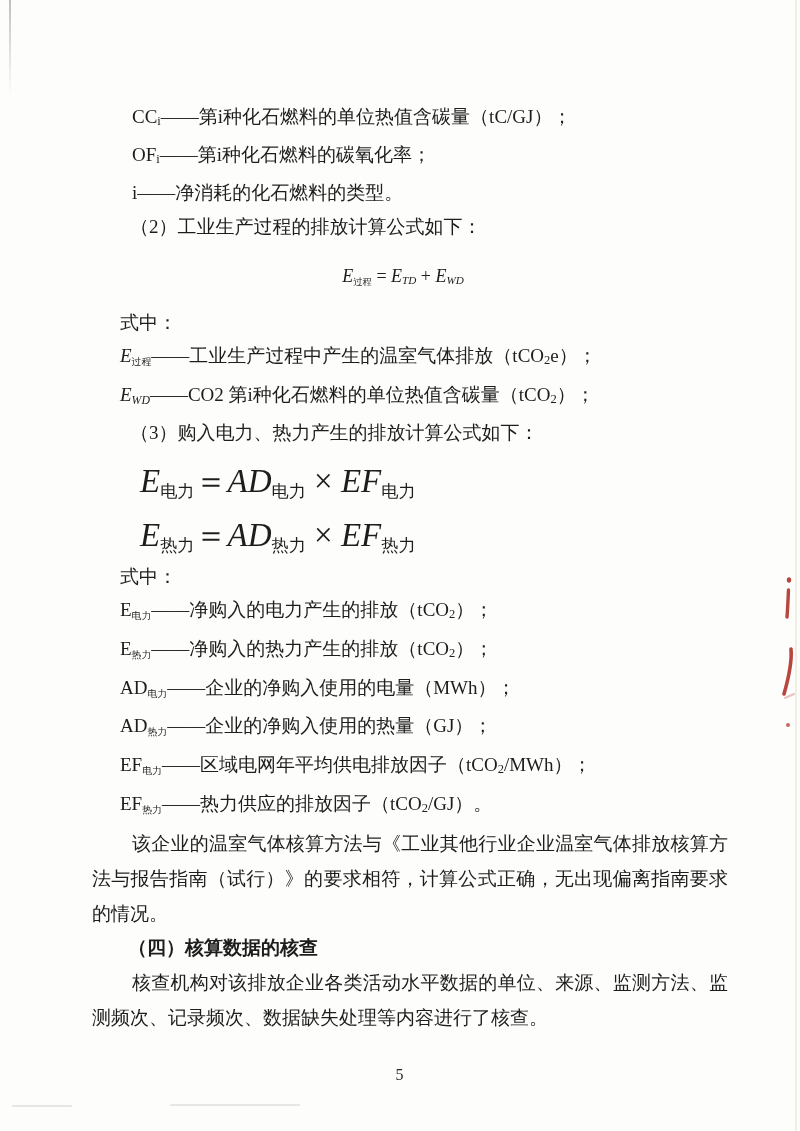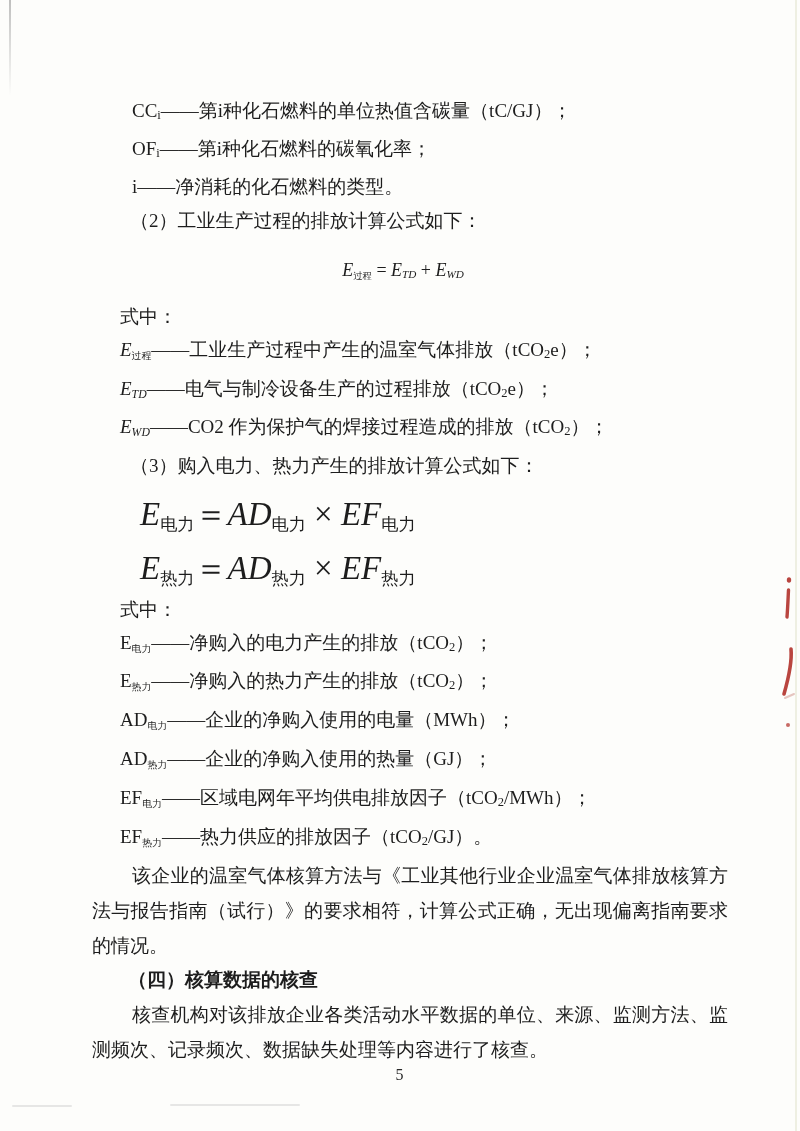--- a/index.html
+++ b/index.html
@@ -3,21 +3,21 @@
 <meta charset="utf-8">
 <style>
   html,body { margin:0; padding:0; }
   body {
     width:800px; height:1131px; position:relative; overflow:hidden;
     background:#fdfdfb;
     font-family:"Liberation Serif","DejaVu Serif",serif;
   }
   #page { position:absolute; inset:0; }
   #content {
-    position:absolute; left:0; top:0; right:0;
+    position:absolute; left:0; top:6px; right:0;
     padding:94px 72px 0 92px;
     color:#1d1d1d;
   }
   .blk { font-size:19px; line-height:34px; }
   .term { padding-left:40px; }
   .num  { padding-left:38px; }
   .def  { padding-left:28px; line-height:33px; }
   .para { text-align:justify; text-indent:40px; line-height:35px; }
   .heading    { font-weight:bold; padding-left:36px; }
   .subheading { font-weight:bold; padding-left:42px; }
@@ -60,22 +60,21 @@
   <div class="edge-right"></div>
 
   <div id="content" style="color: rgb(29, 29, 29);">
       <div class="blk term"><span>CC</span><span class="sub">i</span><span>——第i种化石燃料的单位热值含碳量（tC/GJ）；</span></div>
       <div class="blk term"><span>OF</span><span class="sub">i</span><span>——第i种化石燃料的碳氧化率；</span></div>
       <div class="blk term"><span>i——净消耗的化石燃料的类型。</span></div>
       <div class="blk num"><span>（2）工业生产过程的排放计算公式如下：</span></div>
       <div class="blk formula-center"><span class="it">E</span><span class="subcn">过程</span><span> = </span><span class="it">E</span><span class="itsub">TD</span><span> + </span><span class="it">E</span><span class="itsub">WD</span></div>
       <div class="blk def"><span>式中：</span></div>
       <div class="blk def"><span class="it">E</span><span class="subcn">过程</span><span>——工业生产过程中产生的温室气体排放（tCO</span><span class="sub">2</span><span>e）；</span></div>
-      <div class="blk def"><span class="it">E</span><span class="itsub">TD</span><span>——电气与制冷设备生产的过程排放（tCO</span><span class="sub">2</span><span>e）；</span></div>
-      <div class="blk def"><span class="it">E</span><span class="itsub">WD</span><span>——CO2 作为保护气的焊接过程造成的排放（tCO</span><span class="sub">2</span><span>）；</span></div>
+      <div class="blk def"><span class="it">E</span><span class="itsub">WD</span><span>——CO2 第i种化石燃料的单位热值含碳量（tCO</span><span class="sub">2</span><span>）；</span></div>
       <div class="blk num"><span>（3）购入电力、热力产生的排放计算公式如下：</span></div>
       <div class="blk formula-left"><span class="it">E</span><span class="subcn">电力</span><span>＝</span><span class="it">AD</span><span class="subcn">电力</span><span> × </span><span class="it">EF</span><span class="subcn">电力</span></div>
       <div class="blk formula-left"><span class="it">E</span><span class="subcn">热力</span><span>＝</span><span class="it">AD</span><span class="subcn">热力</span><span> × </span><span class="it">EF</span><span class="subcn">热力</span></div>
       <div class="blk def"><span>式中：</span></div>
       <div class="blk def"><span>E</span><span class="subcn">电力</span><span>——净购入的电力产生的排放（tCO</span><span class="sub">2</span><span>）；</span></div>
       <div class="blk def"><span>E</span><span class="subcn">热力</span><span>——净购入的热力产生的排放（tCO</span><span class="sub">2</span><span>）；</span></div>
       <div class="blk def"><span>AD</span><span class="subcn">电力</span><span>——企业的净购入使用的电量（MWh）；</span></div>
       <div class="blk def"><span>AD</span><span class="subcn">热力</span><span>——企业的净购入使用的热量（GJ）；</span></div>
       <div class="blk def"><span>EF</span><span class="subcn">电力</span><span>——区域电网年平均供电排放因子（tCO</span><span class="sub">2</span><span>/MWh）；</span></div>
       <div class="blk def"><span>EF</span><span class="subcn">热力</span><span>——热力供应的排放因子（tCO</span><span class="sub">2</span><span>/GJ）。</span></div>

